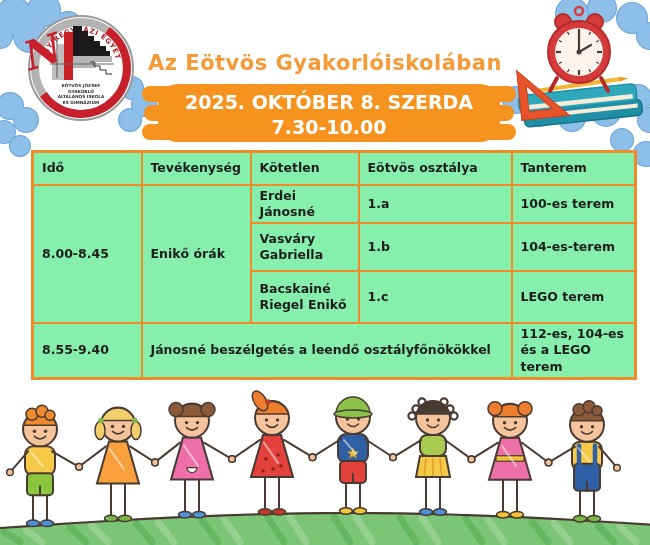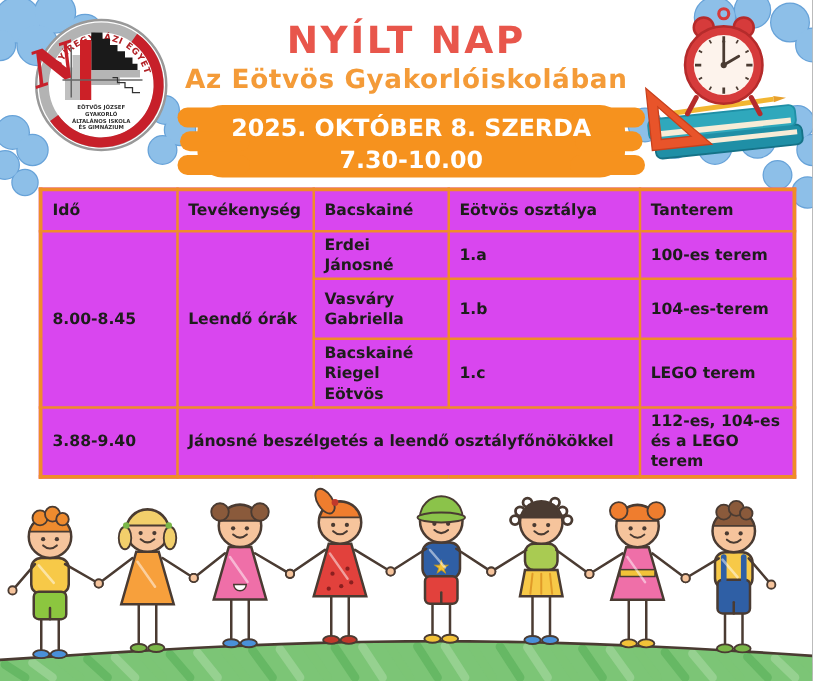--- a/index.html
+++ b/index.html
@@ -9,21 +9,21 @@
   .abs{position:absolute;}
   #clouds{left:0;top:0;z-index:0;}
   #logo{left:24px;top:4px;z-index:2;}
   #banner{left:140px;top:82px;z-index:2;}
   #clockbooks{left:505px;top:2px;z-index:3;}
   #title{left:0;top:15px;width:650px;text-align:center;z-index:4;
          font-size:30px;font-weight:bold;letter-spacing:2px;}
   #subtitle{left:0;top:51px;width:650px;text-align:center;z-index:4;
          font-size:21px;font-weight:bold;letter-spacing:.5px;}
   #tablewrap{left:31px;top:150px;z-index:5;}
-  table.sched{border-collapse:collapse;table-layout:fixed;width:603px;background:#d946ef;
+  table.sched{border-collapse:collapse;table-layout:fixed;width:603px;background:#86efac;
          border:3px solid #f08c28;}
   table.sched td,table.sched th{border:2px solid #f08c28;vertical-align:middle;
          text-align:left;padding:2px 6px 2px 8px;font-size:12.5px;font-weight:bold;
          color:#1d1d1b;line-height:1.3;}
   tr.h-hdr{height:33px;} tr.h-a{height:38px;} tr.h-b{height:48px;}
   tr.h-c{height:52px;} tr.h-d{height:48px;}
   #children{left:0;top:378px;z-index:6;}
 </style>
 </head>
 <body>
@@ -118,21 +118,20 @@
     </g>
     <text x="1" y="64" font-size="40" font-style="italic" font-weight="bold" font-family="'DejaVu Serif',serif" fill="#c7202a" transform="rotate(-18 12 50)">N</text>
     <g font-size="4.3" font-weight="bold" fill="#333333" text-anchor="middle">
       <text x="57" y="83">EÖTVÖS JÓZSEF</text>
       <text x="57" y="88.5">GYAKORLÓ</text>
       <text x="57" y="94">ÁLTALÁNOS ISKOLA</text>
       <text x="57" y="99.5">ÉS GIMNÁZIUM</text>
     </g>
   </svg>
 
-  <div id="title" class="abs" style="color:#e8564b">NYÍLT NAP</div>
   <div id="subtitle" class="abs" style="color:#f49b38">Az Eötvös Gyakorlóiskolában</div>
 
   <svg id="banner" class="abs" width="378" height="62" viewBox="0 0 378 62">
     <g fill="#f6921e">
       <rect x="18" y="2" width="342" height="58" rx="20"></rect>
       <rect x="2" y="4" width="58" height="16" rx="8"></rect>
       <rect x="4" y="23" width="56" height="16" rx="8"></rect>
       <rect x="2" y="42" width="58" height="16" rx="8"></rect>
       <rect x="318" y="4" width="58" height="16" rx="8"></rect>
       <rect x="320" y="23" width="54" height="16" rx="8"></rect>
@@ -188,43 +187,43 @@
         <col style="width:109px">
           <col style="width:109px">
           <col style="width:108px">
         <col style="width:153px">
           <col style="width:124px">
       </colgroup>
       <tbody>
           <tr class="h-hdr">
         <th>Idő</th>
         <th>Tevékenység</th>
-        <th>Bacskainé</th>
+        <th>Kötetlen</th>
         <th>Eötvös osztálya</th>
         <th>Tanterem</th>
       </tr>
       <tr class="h-a">
         <td rowspan="3">8.00-8.45</td>
-        <td rowspan="3">Leendő órák</td>
+        <td rowspan="3">Enikő órák</td>
         <td>Erdei Jánosné</td>
         <td>1.a</td>
         <td>100-es terem</td>
       </tr>
       <tr class="h-b">
         <td>Vasváry Gabriella</td>
         <td>1.b</td>
         <td>104-es-terem</td>
       </tr>
       <tr class="h-c">
-        <td>Bacskainé Riegel Eötvös</td>
+        <td>Bacskainé Riegel Enikő</td>
         <td>1.c</td>
         <td>LEGO terem</td>
       </tr>
       <tr class="h-d">
-        <td>3.88-9.40</td>
+        <td>8.55-9.40</td>
         <td colspan="3">Jánosné beszélgetés a leendő osztályfőnökökkel</td>
         <td>112-es, 104-es és a LEGO terem</td>
       </tr>
     </tbody>
       </table>
   </div>
 
   <svg id="children" class="abs" width="650" height="167" viewBox="0 0 650 167">
       <g>
         <path d="M0,150 L25,148.3 L50,146.7 L75,145.0 L100,143.5 L125,142.0 L150,140.6 L175,139.4 L200,138.3 L225,137.3 L250,136.5 L275,135.8 L300,135.4 L325,135.1 L350,135.0 L375,135.1 L400,135.4 L425,135.8 L450,136.5 L475,137.3 L500,138.3 L525,139.4 L550,140.6 L575,142.0 L600,143.5 L625,145.0 L650,146.7 L650,167 L0,167 Z" fill="#7cc576"></path>

